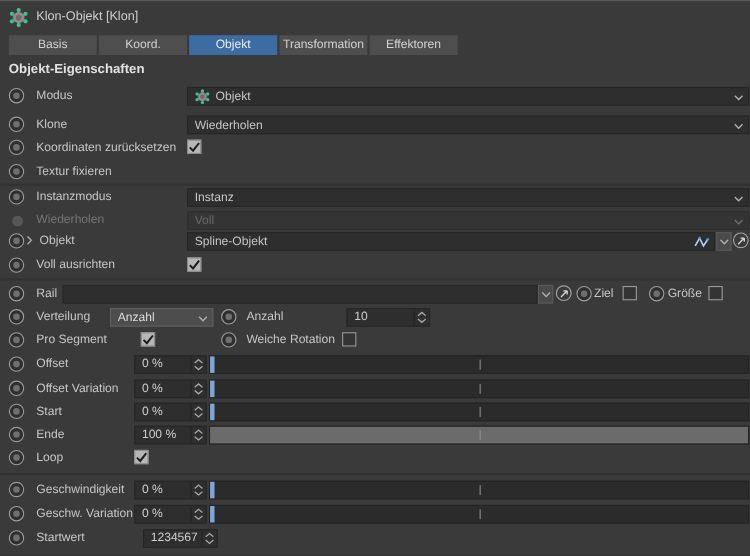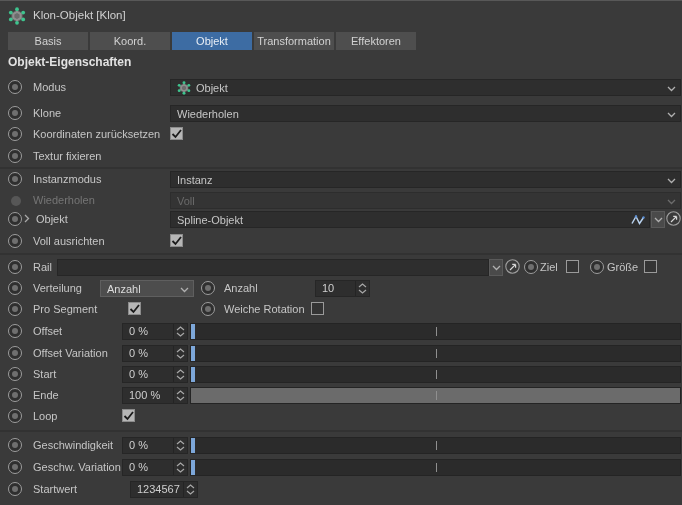--- a/index.html
+++ b/index.html
@@ -232,21 +232,21 @@
     <span class="kdot" style="left:8px"></span>
     <span class="lbl" style="left:33px">Verteilung</span>
     <div class="combo" style="left:100px;width:94px">
       <span class="ddtext">Anzahl</span>
       <span class="chev"><svg width="9" height="6" viewBox="0 0 9 6">
             <use href="#g-chev"></use>
           </svg></span>
     </div>
     <span class="kdot" style="left:201px"></span>
     <span class="lbl" style="left:224px">Anzahl</span>
-    <div class="spin" style="left:315px;width:55px">
+    <div class="spin" style="left:315px;width:76px">
       <span class="spintext">10</span>
       <span class="arrows">
           <svg width="9" height="5" viewBox="0 0 9 5">
             <use href="#g-up"></use>
           </svg>
           <svg width="9" height="5" viewBox="0 0 9 5">
             <use href="#g-dn"></use>
           </svg>
         </span>
     </div>

